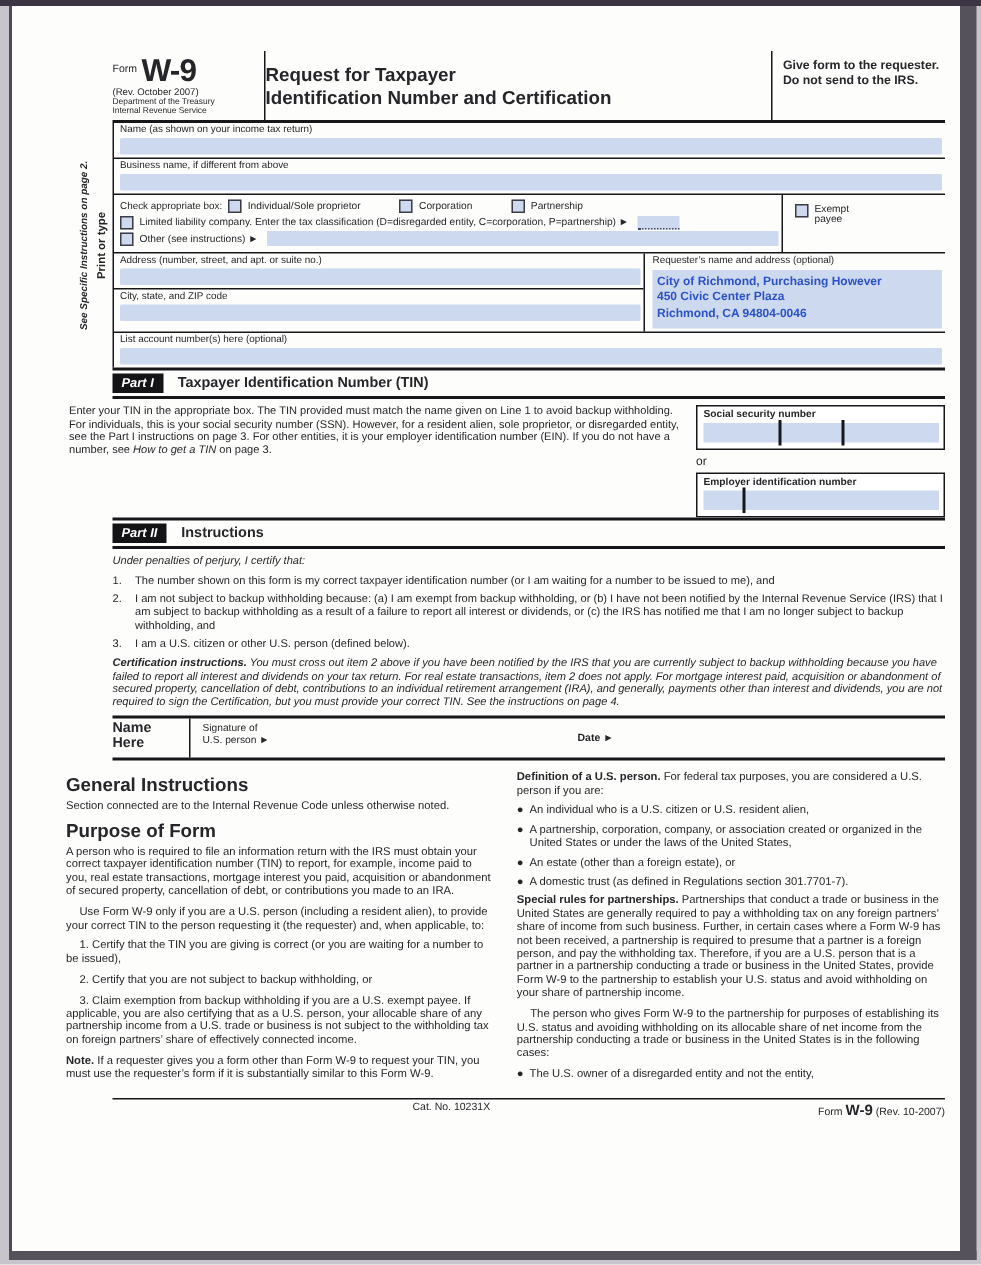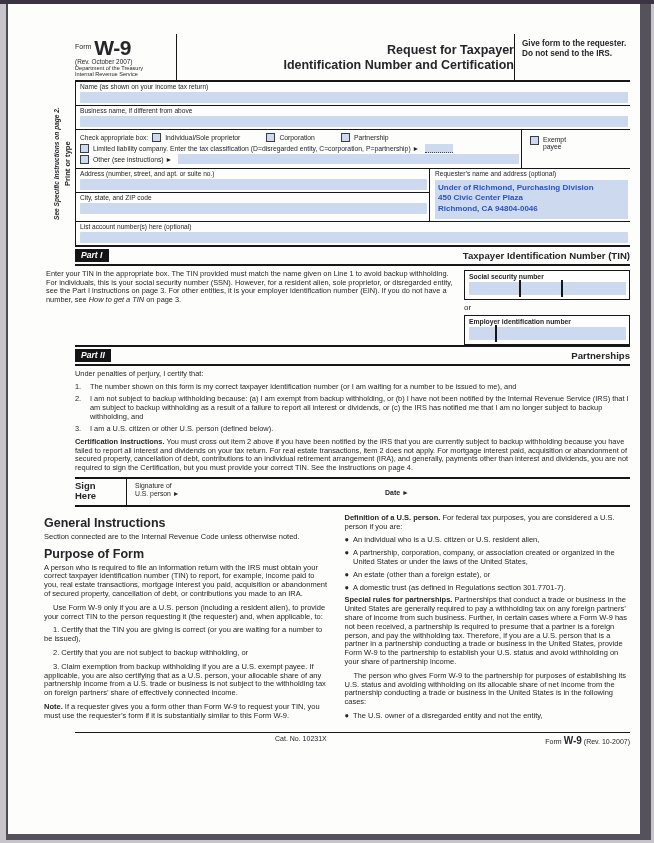--- a/index.html
+++ b/index.html
@@ -20,21 +20,21 @@
   }
 
   
   .hdr{display:flex;border-bottom:2.5px solid #17171a;margin-left:55px;}
   .hdr-left{width:102px;box-sizing:border-box;padding:2px 3px 2px 0;border-right:1.5px solid #17171a;}
   .hdr-form-line{display:flex;align-items:flex-start;gap:3px;}
   .hdr-form-word{font-size:7px;padding-top:7px;}
   .hdr-form-num{font-size:21px;font-weight:bold;letter-spacing:-0.5px;}
   .hdr-rev{font-size:6.4px;margin-top:-2px;}
   .hdr-dept{font-size:5.6px;line-height:6.4px;}
-  .hdr-center{flex:1;text-align:right;padding-top:9px;}
+  .hdr-center{flex:1;text-align:left;padding-top:9px;}
   .hdr-title{font-size:12.5px;font-weight:bold;line-height:14.5px;}
   .hdr-right{width:116px;box-sizing:border-box;border-left:1.5px solid #17171a;padding:5px 2px 2px 7px;}
   .hdr-give{font-size:8.2px;font-weight:bold;line-height:9.8px;}
 
   
   .fieldwrap{display:flex;}
   .sidebar{width:55px;display:flex;justify-content:flex-end;align-items:stretch;box-sizing:border-box;padding:2px 2px 2px 0;}
   .vtxt{writing-mode:vertical-rl;transform:rotate(180deg);text-align:center;line-height:11px;}
   .vtxt-print{font-size:7.6px;font-weight:bold;}
   .vtxt-see{font-size:6.6px;font-style:italic;font-weight:bold;}
@@ -52,40 +52,40 @@
   .exemptcell{width:108px;box-sizing:border-box;padding:6px 2px 2px 8px;}
   .exline{display:flex;gap:4px;font-size:6.8px;line-height:7.6px;}
   .addrwrap{display:flex;border-bottom:1px solid #17171a;}
   .addrleft{flex:1;border-right:1.5px solid #17171a;}
   .addrleft .frow:last-child{border-bottom:none;}
   .reqcell{width:200px;box-sizing:border-box;padding:1px 2px 2px 5px;}
   .reqbox{background:#cdd9ef;margin-top:2px;padding:3px 2px 2px 3px;height:34px;}
   .reqline{font-size:8px;font-weight:bold;color:#2a52c4;line-height:10.5px;white-space:nowrap;}
 
   
-  .partbar{display:flex;align-items:center;gap:10px;border-top:2px solid #17171a;border-bottom:2.5px solid #17171a;padding:2px 0 2px 0;margin-left:55px;justify-content:space-between;}
+  .partbar{display:flex;align-items:center;gap:10px;border-top:2px solid #17171a;border-bottom:2.5px solid #17171a;padding:2px 0 2px 0;margin-left:55px;}
   .partlabel{background:#141416;color:#fff;font-weight:bold;font-size:8.6px;padding:1px 6px 2px 6px;font-style:italic;}
   .parttitle{font-size:9.6px;font-weight:bold;}
 
   
   .p1body{display:flex;margin-left:26px;padding-top:4px;}
   .p1text{flex:1;padding-right:10px;}
   .p1text p{margin:0 0 5px 0;font-size:7.4px;line-height:8.7px;}
   .tincol{width:166px;flex:none;}
   .tinbox{border:1.6px solid #17171a;padding:2px 3px 4px 4px;background:#fff;}
   .tinlabel{font-size:6.8px;font-weight:bold;}
   .tinstrip{position:relative;height:13px;background:#cdd9ef;margin-top:2px;}
   .tinsep{position:absolute;top:-2px;width:1.5px;height:17px;background:#17171a;}
   .tin-or{text-align:left;font-size:8px;margin:3px 0;}
   b.lead{font-weight:bold;}
   i.ital{font-style:italic;}
 
   
   .certbody{margin-left:55px;padding-top:4px;}
-  .certbody p{margin:0 0 4px 0;font-size:7.4px;line-height:8.7px;}
+  .certbody p{margin:0 0 4px 0;font-size:7.4px;line-height:8.7px;font-style:italic;}
   .certitem{display:flex;gap:5px;margin:0 0 4px 0;font-size:7.4px;line-height:8.7px;}
   .certnum{width:10px;flex:none;}
 
   
   .signrow{display:flex;border-top:2px solid #17171a;border-bottom:2.5px solid #17171a;margin-left:55px;height:26px;}
   .signcell{width:52px;box-sizing:border-box;border-right:1.5px solid #17171a;font-weight:bold;font-size:9.5px;line-height:10.5px;padding-top:2px;}
   .sigcell{flex:1;display:flex;align-items:flex-start;padding:3px 0 0 8px;}
   .siglabel{font-size:6.8px;line-height:8px;}
   .datecell{width:245px;font-size:7px;font-weight:bold;padding-top:10px;}
 
@@ -190,21 +190,21 @@
             <div class="finput"></div>
           </div>
           <div class="frow">
             <div class="flabel">City, state, and ZIP code</div>
             <div class="finput"></div>
           </div>
         </div>
         <div class="reqcell">
           <div class="flabel">Requester’s name and address (optional)</div>
           <div class="reqbox">
-            <div class="reqline">Under of Richmond, Purchasing Division</div>
+            <div class="reqline">City of Richmond, Purchasing However</div>
             <div class="reqline">450 Civic Center Plaza</div>
             <div class="reqline">Richmond, CA 94804-0046</div>
           </div>
         </div>
       </div>
 
       <div class="frow" style="border-bottom:none;">
         <div class="flabel">List account number(s) here (optional)</div>
         <div class="finput"></div>
       </div>
@@ -233,21 +233,21 @@
         <div class="tinlabel">Employer identification number</div>
         <div class="tinstrip">
           <span class="tinsep" style="left:26px;"></span>
         </div>
       </div>
     </div>
   </div>
 
   <div class="partbar">
     <span class="partlabel">Part II</span>
-    <span class="parttitle">Partnerships</span>
+    <span class="parttitle">Instructions</span>
   </div>
 
   <div class="certbody">
     <p>Under penalties of perjury, I certify that:</p>
     <div class="certitem">
       <span class="certnum">1.</span>
         <span>The number shown on this form is my correct taxpayer identification number (or I am waiting for a number to be issued to me), and</span>
     </div>
     <div class="certitem">
       <span class="certnum">2.</span>
@@ -255,21 +255,21 @@
     </div>
     <div class="certitem">
       <span class="certnum">3.</span>
         <span>I am a U.S. citizen or other U.S. person (defined below).</span>
     </div>
     <p><b class="lead">Certification instructions.</b><span> You must cross out item 2 above if you have been notified by the IRS that you are currently subject to backup withholding because you have failed to report all interest and dividends on your tax return. For real estate transactions, item 2 does not apply. For mortgage interest paid, acquisition or abandonment of secured property, cancellation of debt, contributions to an individual retirement arrangement (IRA), and generally, payments other than interest and dividends, you are not required to sign the Certification, but you must provide your correct TIN. See the instructions on page 4.</span></p>
   </div>
 
   <div class="signrow">
     <div class="signcell">
-      <span>Sign</span><br><span>Here</span>
+      <span>Name</span><br><span>Here</span>
     </div>
     <div class="sigcell">
       <div class="siglabel">
         <span>Signature of</span><br><span>U.S. person ►</span>
       </div>
     </div>
     <div class="datecell">Date ►</div>
   </div>
 
   <div class="instr">

